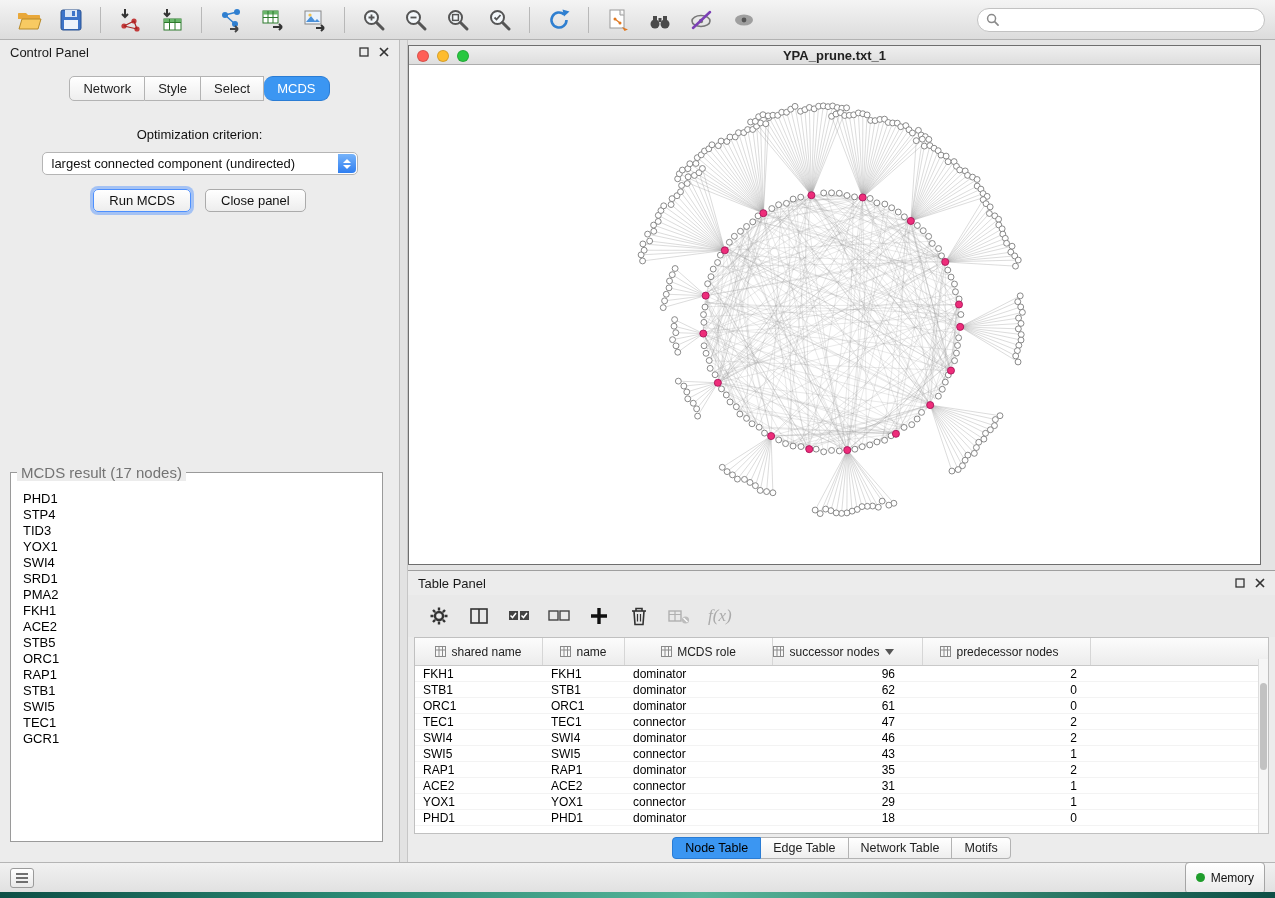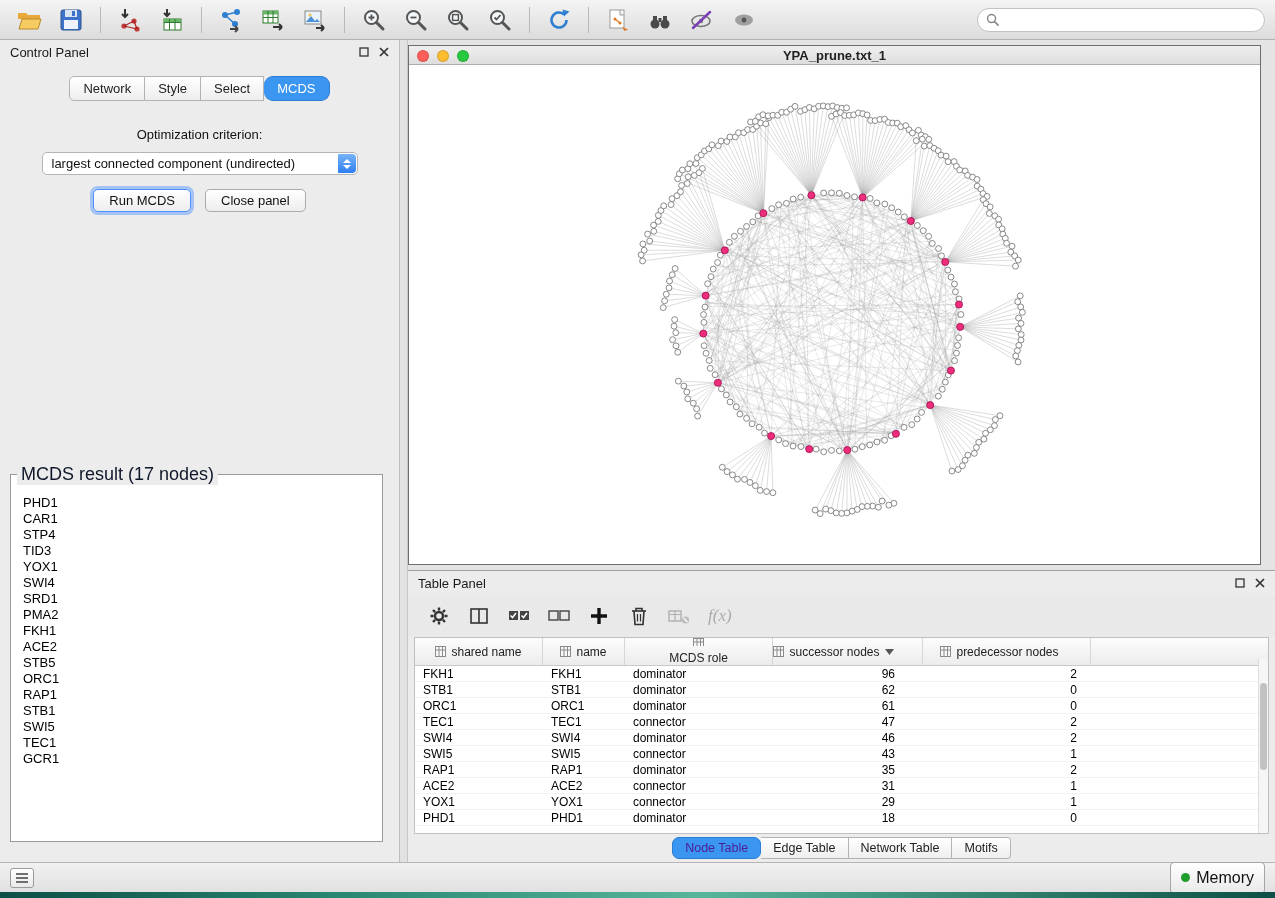--- a/index.html
+++ b/index.html
@@ -40,21 +40,21 @@
     background: linear-gradient(#76b3fa, #2f7ef0); display: flex; flex-direction: column; align-items: center; justify-content: center; gap: 2px; }
   .select-stepper i { display: block; width: 0; height: 0; border-left: 4px solid transparent; border-right: 4px solid transparent; }
   .select-stepper i.up { border-bottom: 4px solid #fff; }
   .select-stepper i.down { border-top: 4px solid #fff; }
   .cp-buttons { display: flex; justify-content: center; gap: 14px; margin-top: 14px; }
   .btn { font-family: "Liberation Sans", sans-serif; font-size: 13px; color: #111; padding: 3px 15px;
     background: linear-gradient(#ffffff, #ededed); border: 1px solid #ababab; border-radius: 5px; cursor: pointer; }
   .btn.focus-ring { border-color: #4d90fe; box-shadow: 0 0 0 3px rgba(77,144,254,0.45); }
   .mcds-fieldset { position: absolute; left: 10px; right: 16px; top: 424px; bottom: 20px;
     border: 1px solid #9a9a9a; background: #fff; padding: 2px; }
-  .mcds-fieldset legend { font-size: 18px; color: #0f172a; padding: 0 4px; margin-left: 4px; background: #ececec; }
+  .mcds-fieldset legend { font-size: 15px; color: #737373; padding: 0 4px; margin-left: 4px; background: #ececec; }
   .result-list { position: absolute; inset: 4px 4px 4px 4px; background: #fff; overflow: auto; padding: 6px 8px; }
   .result-item { font-size: 13px; line-height: 16px; color: #000; cursor: default; }
 
   
   .v-splitter { position: absolute; top: 40px; left: 400px; width: 8px; bottom: 36px; background: #e2e2e2;
     border-right: 1px solid #c6c6c6; }
   .right-area { position: absolute; top: 40px; left: 408px; right: 0; bottom: 36px; background: #e4e4e4; }
 
   
   .network-window { position: absolute; top: 5px; left: 0; right: 14px; height: 520px;
@@ -77,42 +77,42 @@
   .fx { font-family: "Liberation Serif", serif; font-style: italic; font-size: 17px; color: #aaa; padding: 0 6px; cursor: pointer; }
   .table-wrap { flex: 1; position: relative; background: #fff; border: 1px solid #c0c0c0; margin: 0 6px;
     overflow: hidden; display: flex; flex-direction: column; }
   .thead { display: flex; height: 28px; background: linear-gradient(#fcfcfc, #ececec); border-bottom: 1px solid #c9c9c9; }
   .th { display: flex; align-items: center; justify-content: center; gap: 5px; font-size: 12px; color: #222;
     border-right: 1px solid #d6d6d6; cursor: pointer; overflow: hidden; white-space: nowrap; }
   .th-fill { flex: 1; border-right: none; }
   .tbody { flex: 1; overflow: hidden; }
   .tr { display: flex; height: 16px; align-items: center; border-bottom: 1px solid #f3f3f3; cursor: default; }
   .td { font-size: 12px; color: #000; padding-left: 8px; overflow: hidden; white-space: nowrap; }
-  .col0 { width: 128px; } .col1 { width: 82px; } .col2 { width: 148px; flex-direction: column; }
+  .col0 { width: 128px; } .col1 { width: 82px; } .col2 { width: 148px; }
   .col3 { width: 150px; text-align: right; padding-left: 0; padding-right: 28px; }
   .col4 { width: 168px; text-align: right; padding-left: 0; padding-right: 14px; }
   .td-fill { flex: 1; }
   .vscroll { position: absolute; top: 21px; right: 0; bottom: 0; width: 10px; background: #f6f6f6; border-left: 1px solid #ddd; }
   .vthumb { position: absolute; left: 1px; right: 1px; top: 14%; height: 50%; background: #c2c2c2; border-radius: 4px; }
   .tp-tabs { height: 28px; display: flex; align-items: center; justify-content: center; }
   .bt-tab { padding: 3px 12px; font-size: 12.5px; color: #222; background: linear-gradient(#ffffff, #eeeeee);
     border: 1px solid #b3b3b3; border-left: none; cursor: pointer; }
   .bt-tab:first-child { border-left: 1px solid #b3b3b3; border-radius: 4px 0 0 4px; }
   .bt-tab:last-child { border-radius: 0 4px 4px 0; }
-  .bt-tab.active { color: #4c1d95; border-color: #2a7cd4; border-radius: 7px; }
+  .bt-tab.active { color: #000000; border-color: #2a7cd4; }
 
   
   .status-bar { position: absolute; left: 0; right: 0; bottom: 6px; height: 30px;
     background: linear-gradient(#f1f1f1, #e1e1e1); border-top: 1px solid #b5b5b5;
     display: flex; align-items: center; justify-content: space-between; padding: 0 10px; }
   .sb-left { display: inline-flex; align-items: center; justify-content: center; width: 24px; height: 20px;
     border: 1px solid #9b9b9b; border-radius: 3px; background: linear-gradient(#fff, #e9e9e9); cursor: pointer; }
   .memory-btn { display: inline-flex; align-items: center; gap: 6px; height: 32px; padding: 0 10px;
     border: 1px solid #a5a5a5; border-radius: 4px; background: linear-gradient(#fff, #e9e9e9);
-    font-size: 16px; color: #111; cursor: pointer; }
+    font-size: 12px; color: #111; cursor: pointer; }
   .memory-dot { width: 9px; height: 9px; border-radius: 50%; display: inline-block; }
   .desktop-strip { position: absolute; left: 0; right: 0; bottom: 0; height: 6px;
     background: linear-gradient(90deg, #0d4f46, #2a8a74 28%, #57b59a 55%, #2f7f6b 80%, #0d4f46); }
 </style>
 </head>
 <body>
 
 <div class="screen">
 
   <div class="toolbar">
@@ -282,21 +282,20 @@
         </span>
     </div>
     <div class="cp-buttons">
       <button class="btn focus-ring">Run MCDS</button>
       <button class="btn">Close panel</button>
     </div>
     <fieldset class="mcds-fieldset">
       <legend>MCDS result (17 nodes)</legend>
       <div class="result-list">
           <div class="result-item">PHD1</div>
-          <div class="result-item">CAR1</div>
           <div class="result-item">STP4</div>
           <div class="result-item">TID3</div>
           <div class="result-item">YOX1</div>
           <div class="result-item">SWI4</div>
           <div class="result-item">SRD1</div>
           <div class="result-item">PMA2</div>
           <div class="result-item">FKH1</div>
           <div class="result-item">ACE2</div>
           <div class="result-item">STB5</div>
           <div class="result-item">ORC1</div>

